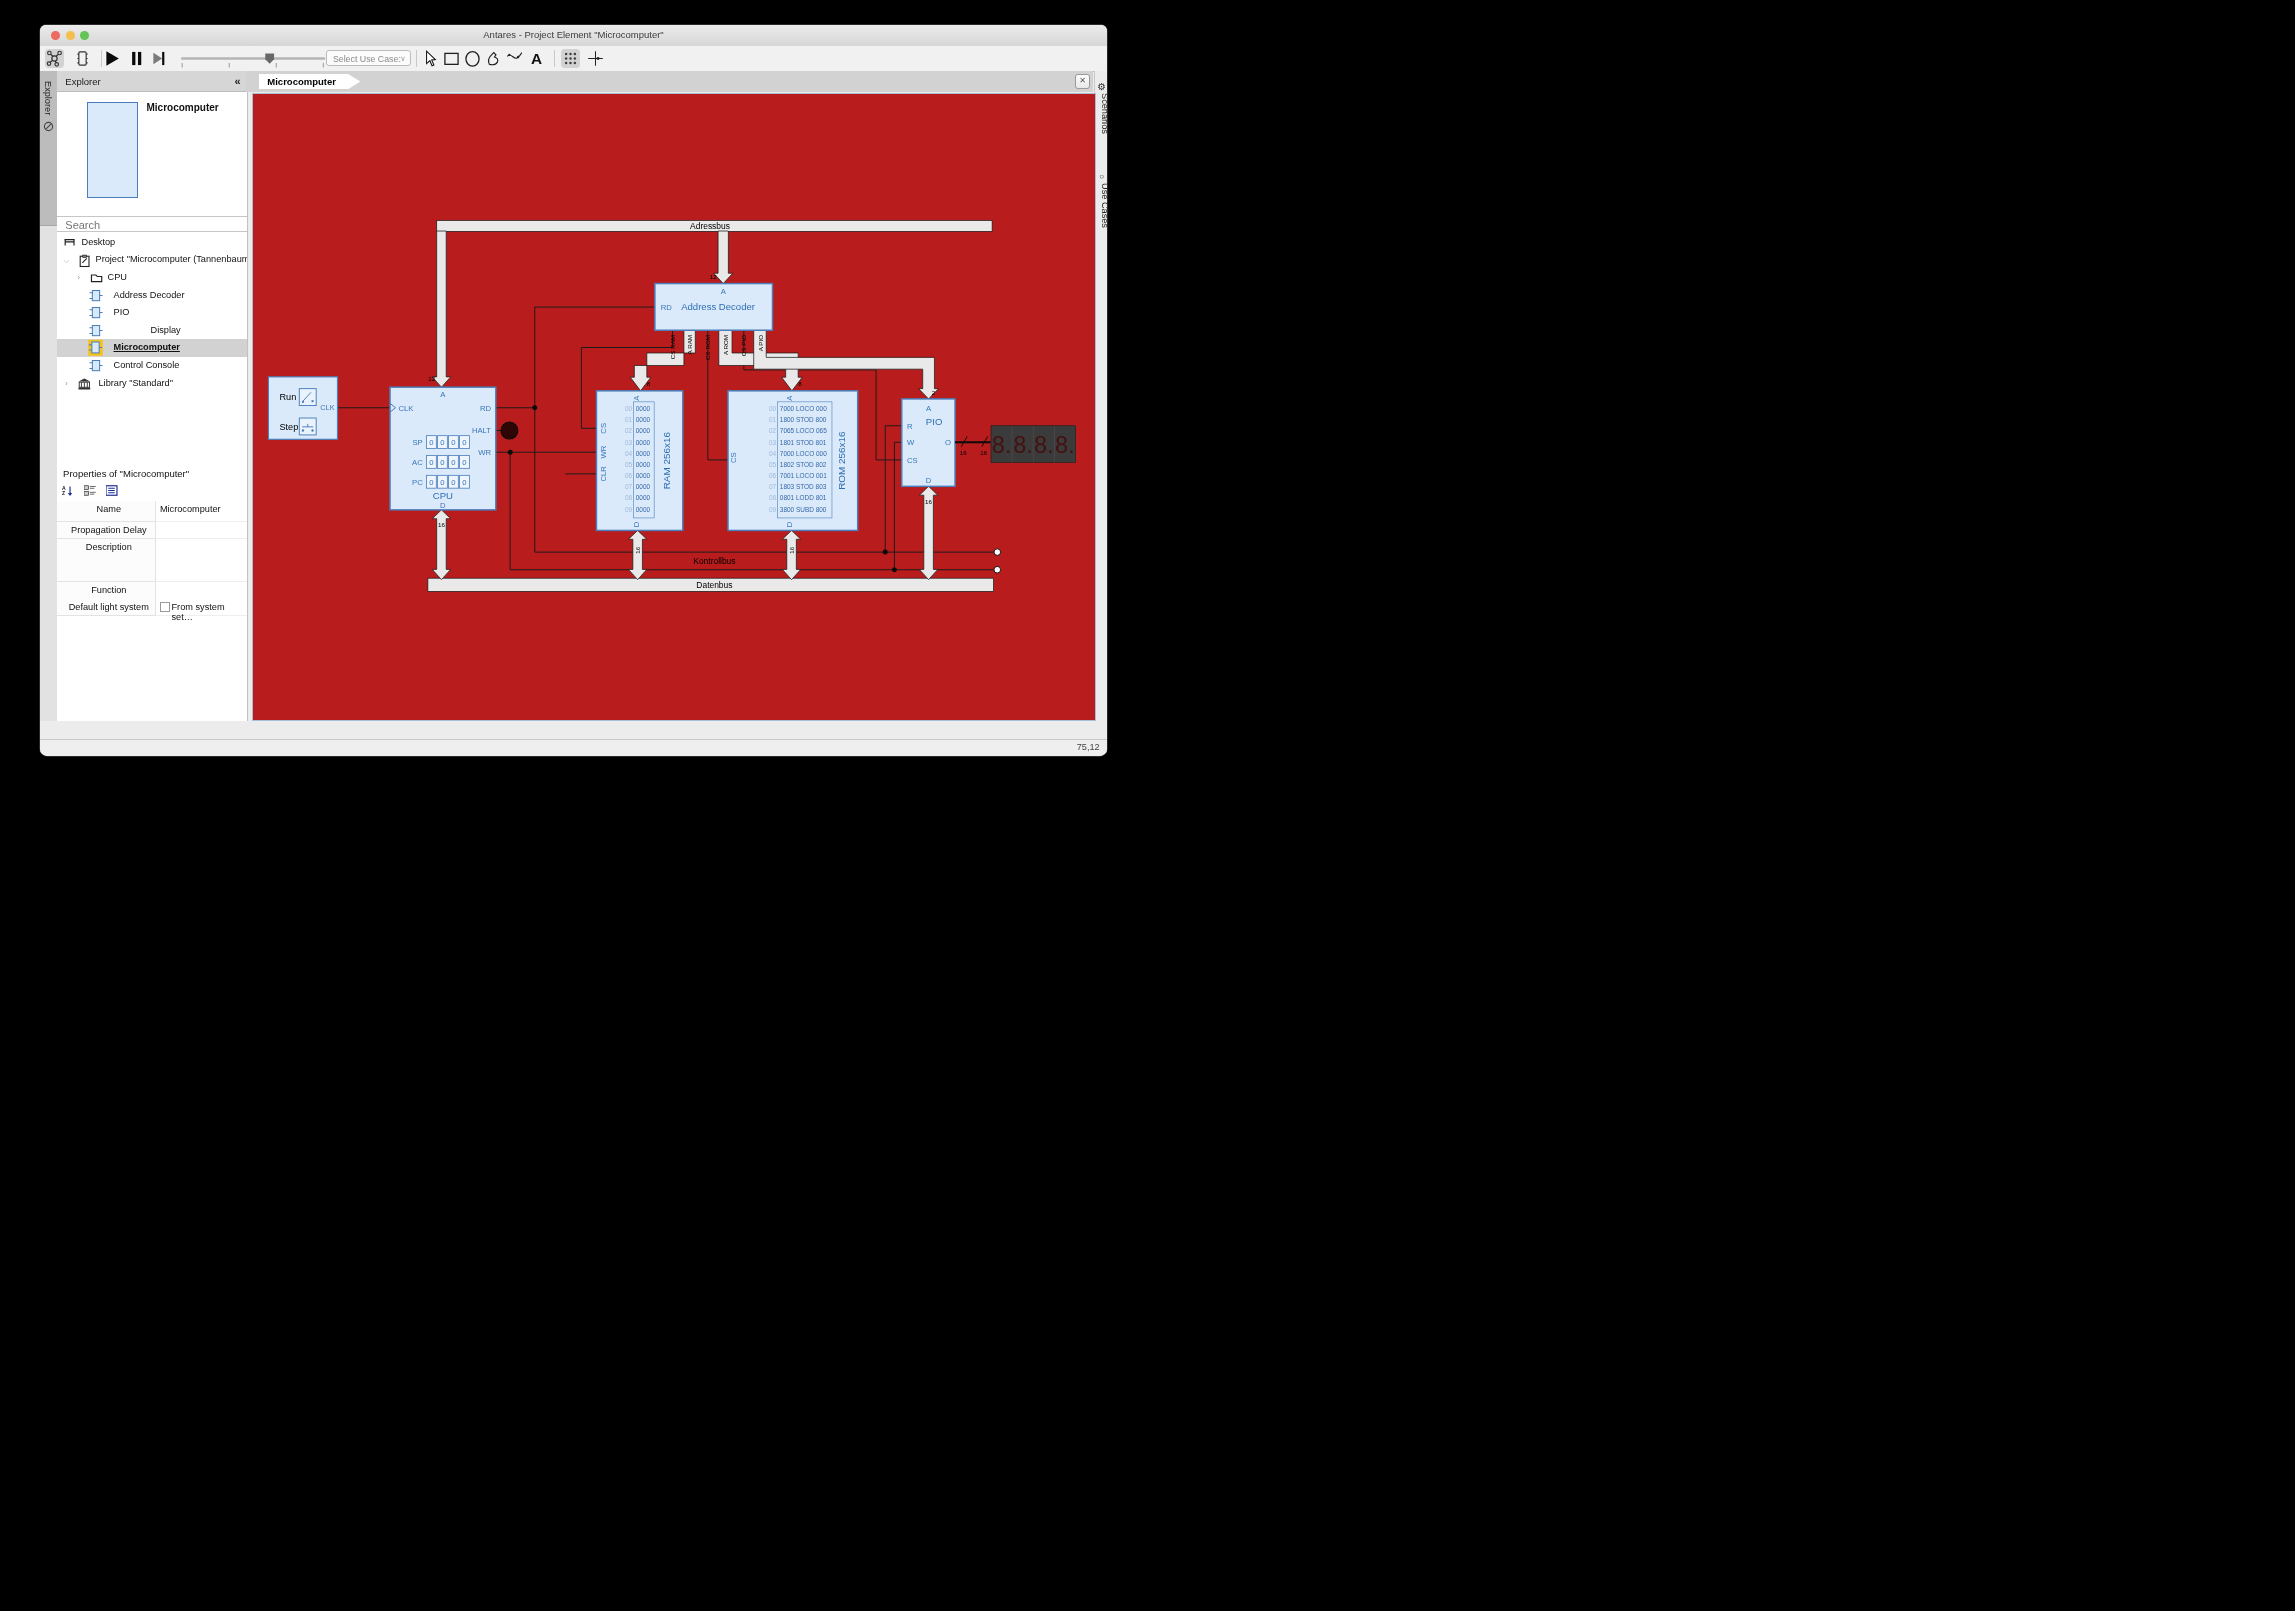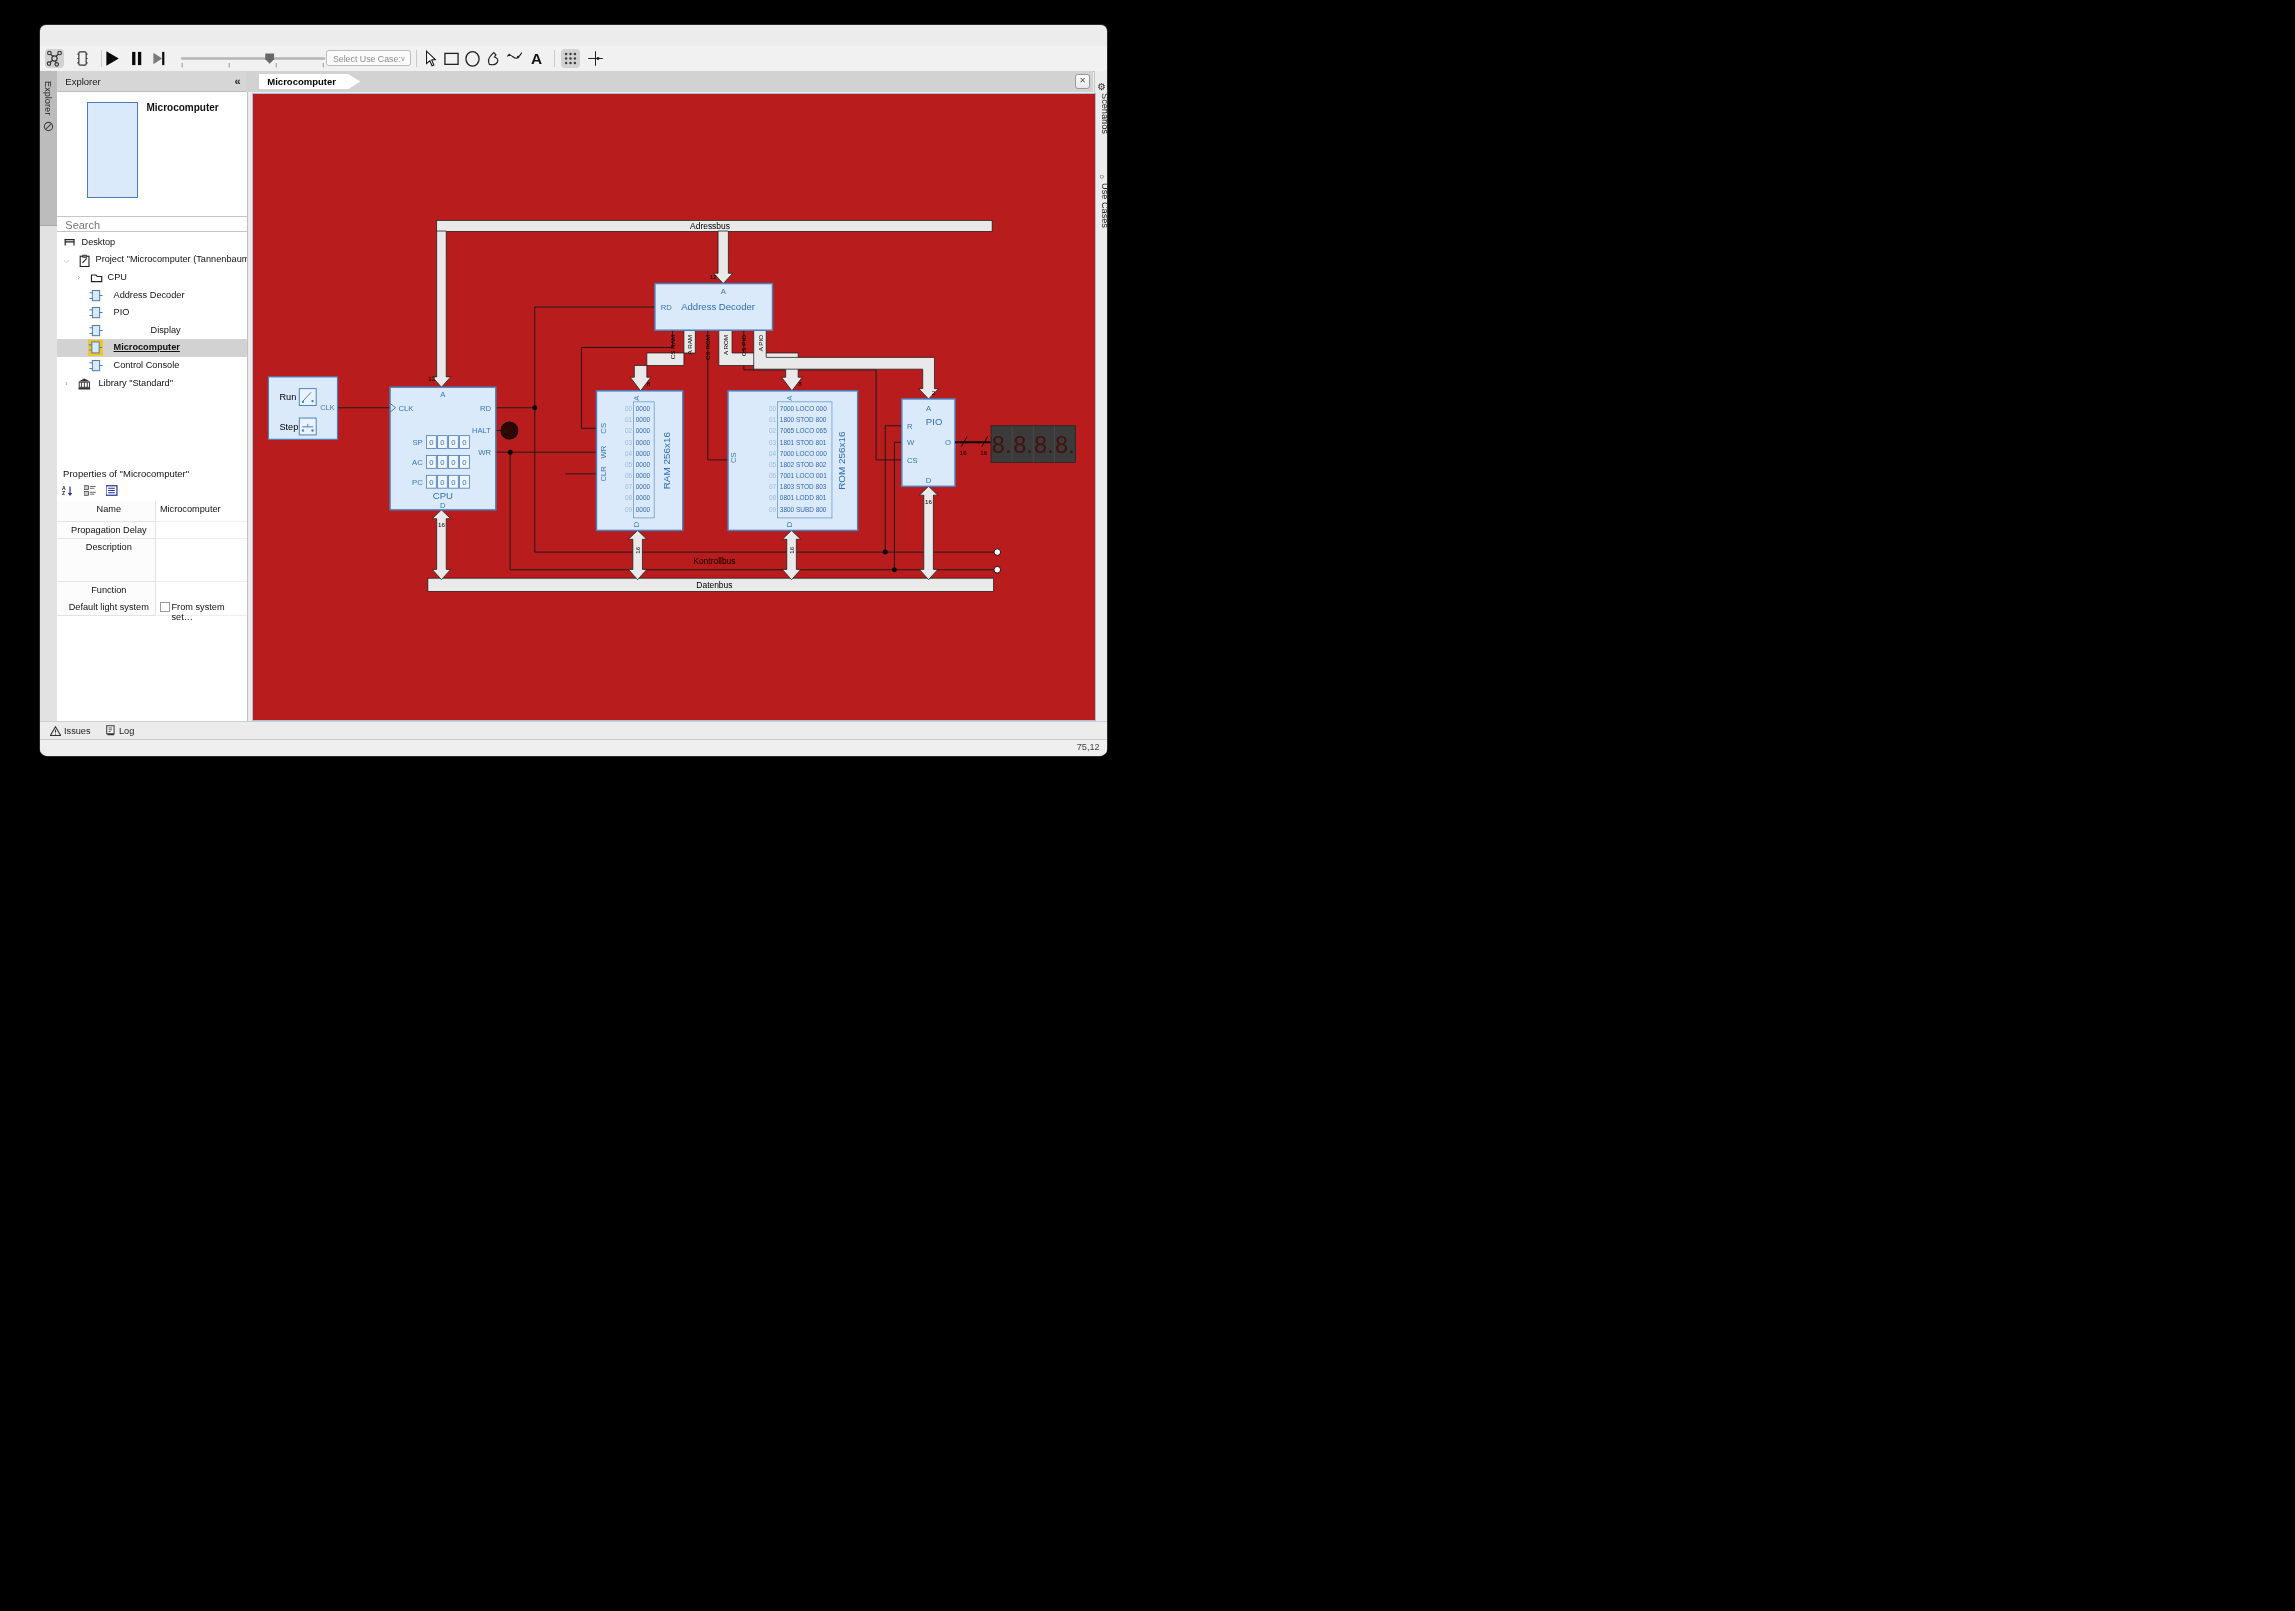--- a/index.html
+++ b/index.html
@@ -60,20 +60,26 @@
   .statusbar{position:absolute;left:0;top:714px;width:100%;height:16px;background:#efefef;border-top:0.7px solid #c9c9c9;font-size:9.2px;color:#444;text-decoration:underline;}
   svg text{font-family:"Liberation Sans",sans-serif;}
   svg .mono{font-family:"DejaVu Sans Mono",monospace;}
 </style>
 </head>
 <body>
 
 <div class="screen">
 <div class="w">
 
+  <div class="titlebar">
+    <div class="tl" style="left:11px;background:#ec6a5e;"></div>
+    <div class="tl" style="left:26px;background:#f5bf4f;"></div>
+    <div class="tl" style="left:40px;background:#62c554;"></div>
+    <div class="title">Antares - Project Element "Microcomputer"</div>
+  </div>
 
   <div class="toolbar">
     <div class="tbtn sel" style="left:5.1px;">
       <svg width="19" height="19" viewBox="0 0 26 26">
         <g stroke="#333" fill="none" stroke-width="1.6">
           <circle cx="13" cy="13" r="3.6"></circle>
               <circle cx="6" cy="5.5" r="2.4"></circle>
               <circle cx="20" cy="5.5" r="2.4"></circle>
           <circle cx="5.5" cy="20" r="2.4"></circle>
               <circle cx="16" cy="21" r="2.4"></circle>
@@ -552,33 +558,19 @@
       <circle cx="383.5" cy="427" r="3.4" fill="#0a0a0a"></circle>
       <circle cx="350" cy="487.5" r="3.4" fill="#0a0a0a"></circle>
       <circle cx="860.5" cy="623.5" r="3.4" fill="#0a0a0a"></circle>
       <circle cx="873" cy="647.5" r="3.4" fill="#0a0a0a"></circle>
       <circle cx="1013" cy="623.5" r="4.5" fill="#fff" stroke="#0a0a0a" stroke-width="1.3"></circle>
       <circle cx="1013" cy="647.5" r="4.5" fill="#fff" stroke="#0a0a0a" stroke-width="1.3"></circle>
     </g>
   </svg>
   </div>
 
-  <div class="issuesbar">
-    <svg style="position:absolute;left:9.5px;top:3.7px;" width="11" height="10.3" viewBox="0 0 15 14">
-      <polygon points="7.5,1 14.5,13 0.5,13" fill="none" stroke="#333" stroke-width="1.5"></polygon>
-      <line x1="7.5" y1="5" x2="7.5" y2="9" stroke="#333" stroke-width="1.5"></line>
-      <circle cx="7.5" cy="11" r="0.9" fill="#333"></circle>
-        </svg>
-    <span style="position:absolute;left:24px;top:3.7px;">Issues</span>
-    <svg style="position:absolute;left:66px;top:2.9px;" width="9.5" height="11" viewBox="0 0 13 15">
-      <rect x="1" y="1" width="10" height="11" fill="#fff" stroke="#333" stroke-width="1.4"></rect>
-      <path d="M3.5 4 h5 M3.5 6.5 h5 M3.5 9 h3" stroke="#333" stroke-width="1.1"></path>
-      <rect x="2" y="12" width="9" height="2" fill="#333"></rect>
-        </svg>
-    <span style="position:absolute;left:79px;top:3.7px;">Log</span>
-  </div>
   <div class="statusbar">
     <span style="position:absolute;right:7.3px;top:2.2px;">75,12</span>
   </div>
 
 </div>
 </div>
 
 
 </body></html>

